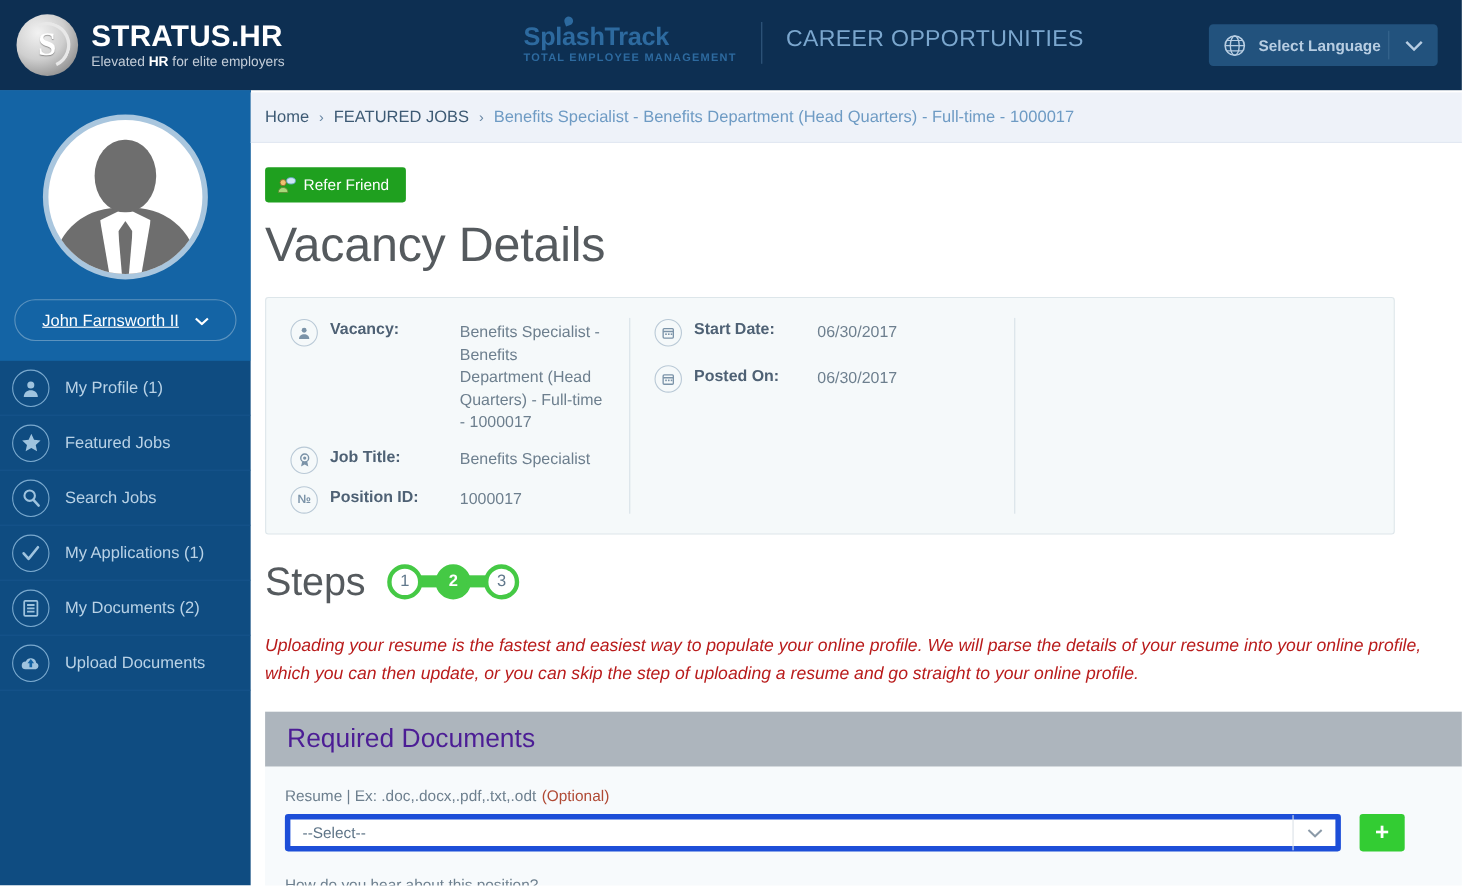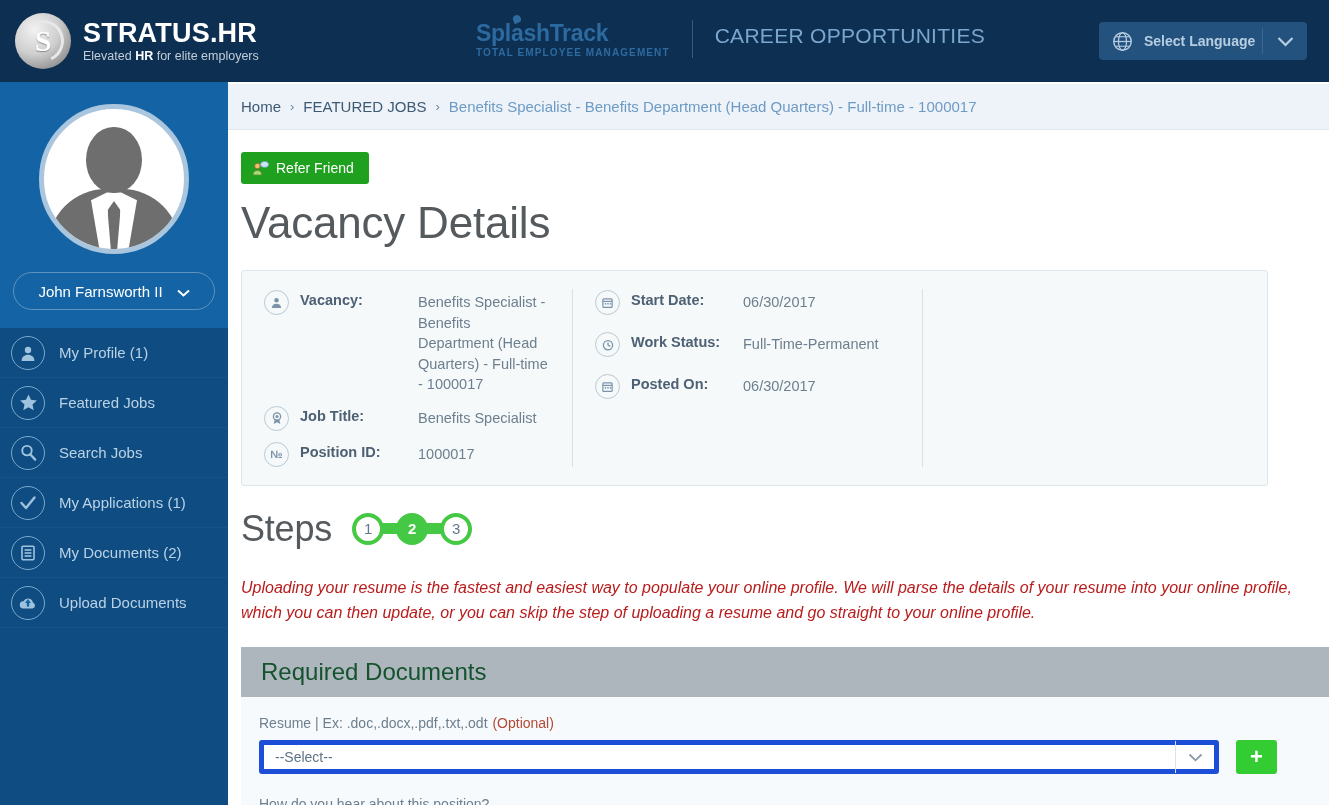--- a/index.html
+++ b/index.html
@@ -97,21 +97,21 @@
   }
   .avatar .tie {
     position: absolute; left: 50%; top: 92px; transform: translateX(-50%);
     width: 13px; height: 52px; background: #6e6e6e;
     clip-path: polygon(50% 0, 100% 18%, 72% 100%, 28% 100%, 0 18%);
   }
   .user-btn {
     margin: 18px auto 0; width: 202px; height: 38px;
     border: 1px solid #5c93bf; border-radius: 19px;
     display: flex; align-items: center; justify-content: center;
-    color: #ffffff; font-size: 15px; cursor: pointer;
+    color: #ffffff; font-size: 15px; cursor: pointer; text-decoration: underline;
   }
   .user-btn .caret { margin-left: 14px; }
 
   .nav-item {
     height: 50px; display: flex; align-items: center;
     border-bottom: 1px solid #17538a; cursor: pointer;
   }
   .nav-item:first-child { border-top: 1px solid #17538a; }
   .nav-ic {
     width: 34px; height: 34px; border-radius: 50%;
@@ -178,21 +178,21 @@
   .bar { width: 18px; height: 11px; background: #45c945; margin: 0 -3px; z-index: 1; }
 
   .intro {
     margin-top: 26px; width: 1055px; font-style: italic;
     font-size: 16px; color: #b91c1c; line-height: 1.55;
   }
 
   .req-panel { margin-top: 22px; width: 1088px; }
   .req-head {
     background: #adb5bd; height: 50px; display: flex; align-items: center;
-    padding-left: 20px; color: #14532d; font-size: 24px;
+    padding-left: 20px; color: #4c1d95; font-size: 24px;
   }
   .req-body { background: #f7fafc; padding: 18px 18px 0 18px; }
   .field-label { font-size: 14px; color: #6d7f8e; margin-bottom: 9px; }
   .field-label .optional { color: #b04a35; margin-left: 1px; }
   .select-row { display: flex; align-items: center; gap: 17px; }
   .select {
     width: 960px; height: 34px; background: #ffffff;
     border: 5px solid #1d4ed8; border-radius: 3px;
     display: flex; align-items: center; cursor: pointer;
   }
@@ -392,30 +392,20 @@
                   <rect x="4" y="7.6" width="1.6" height="1.6" fill="#7b93a8"></rect>
                   <rect x="6.7" y="7.6" width="1.6" height="1.6" fill="#7b93a8"></rect>
                   <rect x="9.4" y="7.6" width="1.6" height="1.6" fill="#7b93a8"></rect>
                 </svg>
             </div>
             <div class="vlabel">Start Date:</div>
             <div class="vval">06/30/2017</div>
           </div>
           <div class="vrow">
             <div class="vic">
-              <svg width="14" height="14" viewBox="0 0 14 14">
-                  <circle cx="7" cy="7.2" r="4.6" fill="none" stroke="#7b93a8" stroke-width="1.3"></circle>
-                  <polyline points="7,4.4 7,7.2 9.3,8.4" fill="none" stroke="#7b93a8" stroke-width="1.3"></polyline>
-                </svg>
-            </div>
-            <div class="vlabel">Work Status:</div>
-            <div class="vval">Full-Time-Permanent</div>
-          </div>
-          <div class="vrow">
-            <div class="vic">
               <svg width="13" height="13" viewBox="0 0 14 14">
                   <rect x="2" y="3" width="10" height="9.2" rx="1" fill="none" stroke="#7b93a8" stroke-width="1.3"></rect>
                   <line x1="2" y1="5.8" x2="12" y2="5.8" stroke="#7b93a8" stroke-width="1.3"></line>
                   <rect x="4" y="7.6" width="1.6" height="1.6" fill="#7b93a8"></rect>
                   <rect x="6.7" y="7.6" width="1.6" height="1.6" fill="#7b93a8"></rect>
                   <rect x="9.4" y="7.6" width="1.6" height="1.6" fill="#7b93a8"></rect>
                 </svg>
             </div>
             <div class="vlabel">Posted On:</div>
             <div class="vval">06/30/2017</div>

